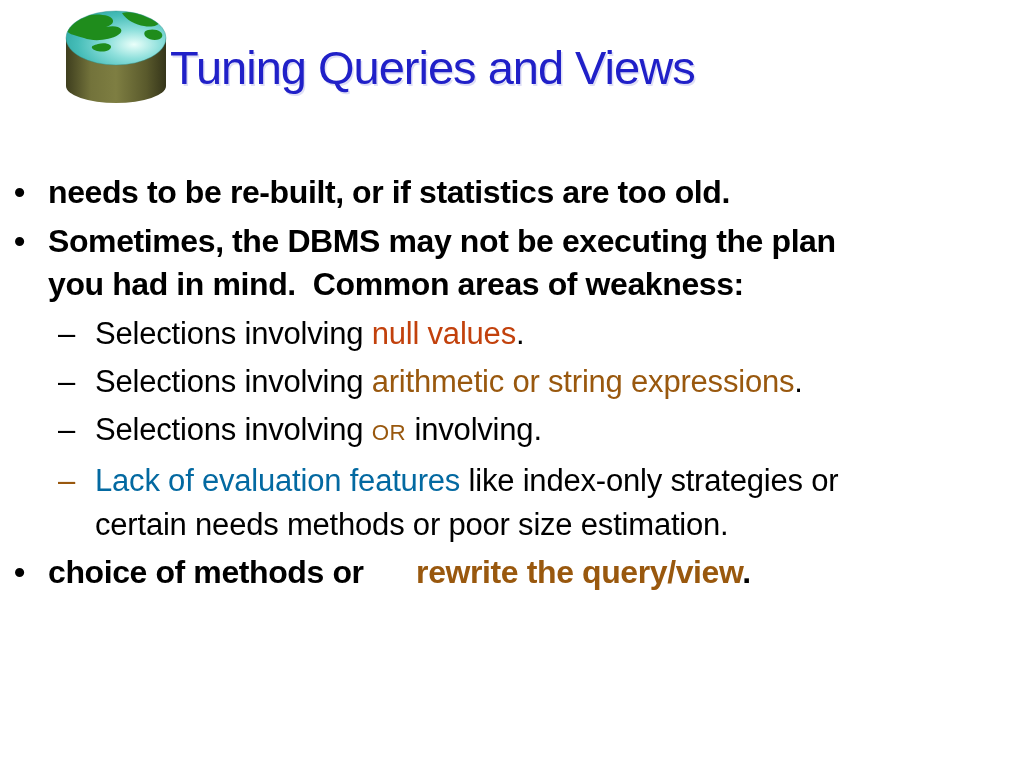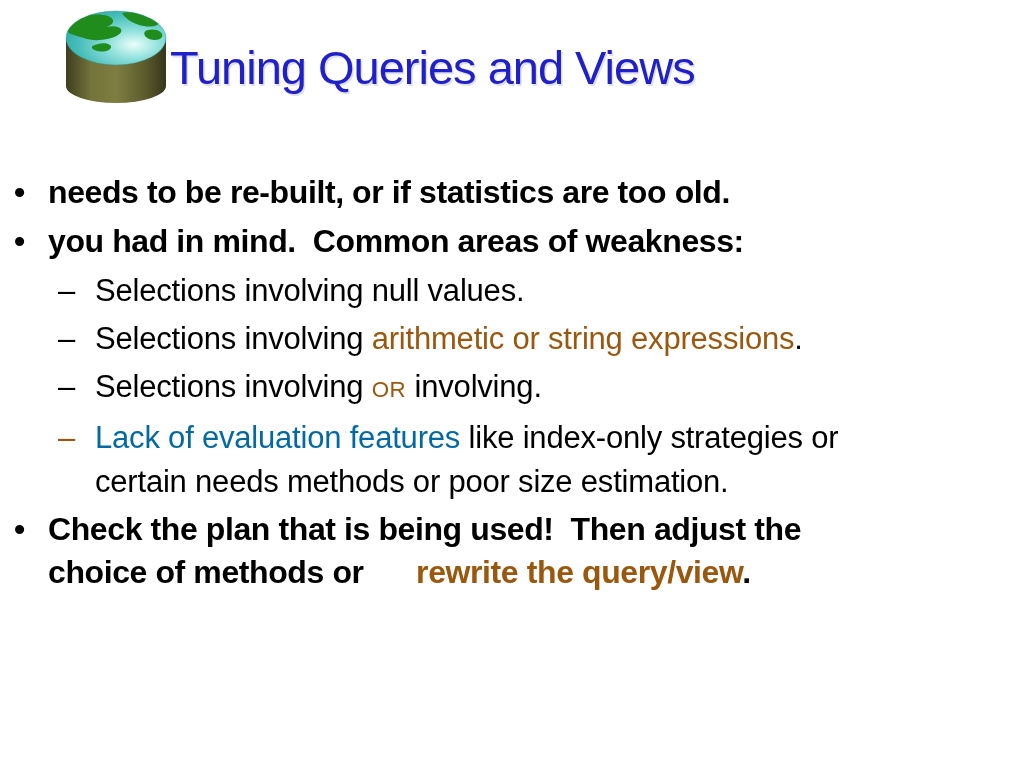--- a/index.html
+++ b/index.html
@@ -83,27 +83,28 @@
 <div id="content">
     <div class="bullet l1">
       <span class="marker" style="color: rgb(0, 0, 0);">•</span>
       <div>
         <div class="line"><span>needs to be re-built, or if statistics are too old.</span></div>
       </div>
     </div>
     <div class="bullet l1">
       <span class="marker" style="color: rgb(0, 0, 0);">•</span>
       <div>
+        <div class="line"><span>Sometimes, the DBMS may not be executing the plan</span></div>
         <div class="line"><span>you had in mind.  Common areas of weakness:</span></div>
       </div>
     </div>
     <div class="bullet l2">
       <span class="marker" style="color: rgb(0, 0, 0);">–</span>
       <div>
-        <div class="line"><span>Selections involving </span><span style="color: #000000;">null values</span><span>.</span></div>
+        <div class="line"><span>Selections involving </span><span style="color: #c2410c;">null values</span><span>.</span></div>
       </div>
     </div>
     <div class="bullet l2">
       <span class="marker" style="color: rgb(0, 0, 0);">–</span>
       <div>
         <div class="line"><span>Selections involving </span><span style="color: rgb(153, 88, 14);">arithmetic or string expressions</span><span>.</span></div>
       </div>
     </div>
     <div class="bullet l2">
       <span class="marker" style="color: rgb(0, 0, 0);">–</span>
@@ -114,17 +115,16 @@
     <div class="bullet l2">
       <span class="marker" style="color: rgb(153, 88, 14);">–</span>
       <div>
         <div class="line"><span style="color: #0369a1;">Lack of evaluation features</span><span> like index-only strategies or</span></div>
         <div class="line"><span>certain needs methods or poor size estimation.</span></div>
       </div>
     </div>
     <div class="bullet l1">
       <span class="marker" style="color: rgb(0, 0, 0);">•</span>
       <div>
-        <div class="line"><span>Check the plan that is being used!  Then adjust the</span></div>
         <div class="line"><span>choice of methods or </span><span style="color: rgb(153, 88, 14); margin-left: 44px;">rewrite the query/view</span><span>.</span></div>
       </div>
     </div>
   </div>
 
 </body></html>

